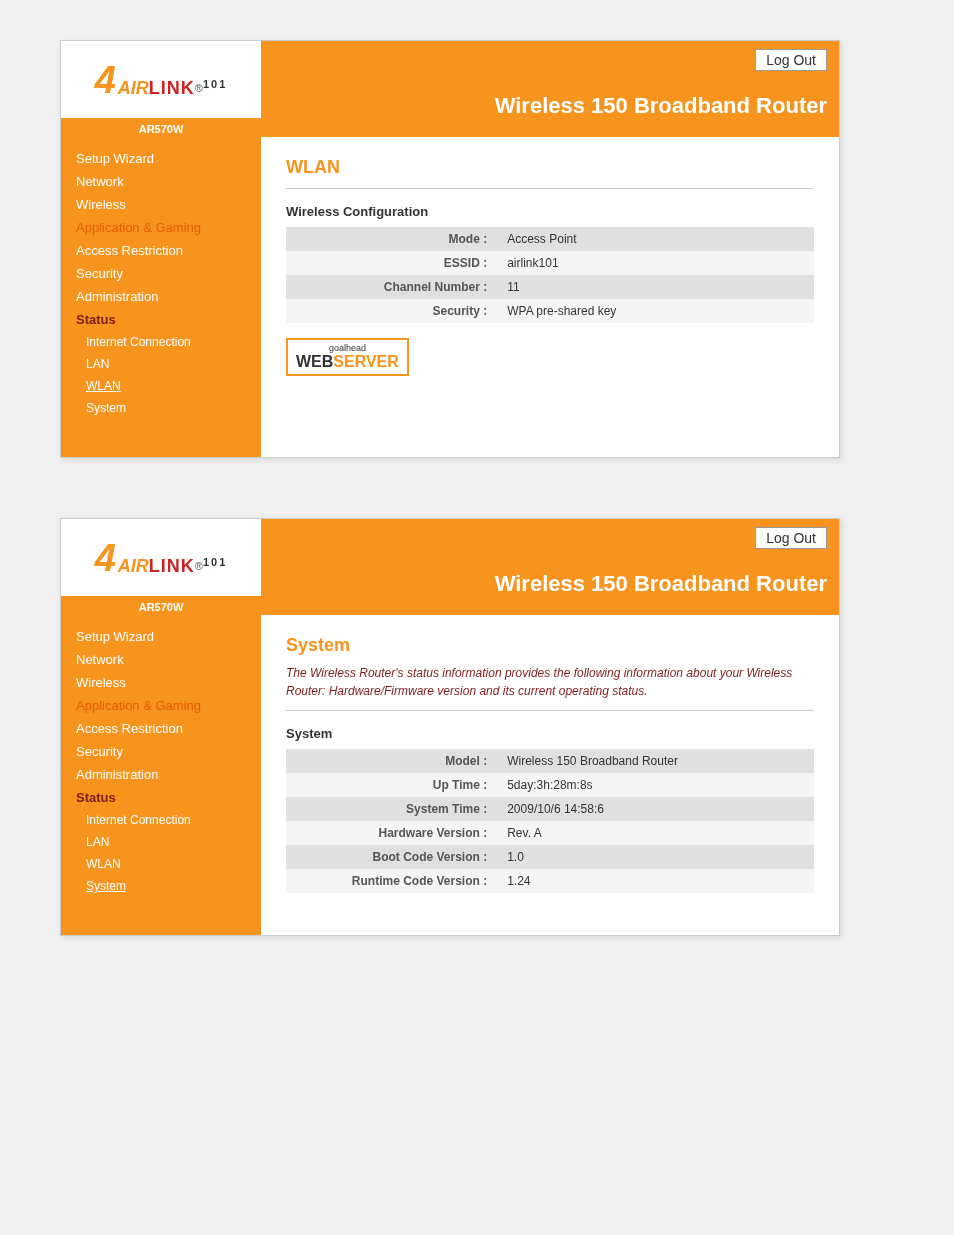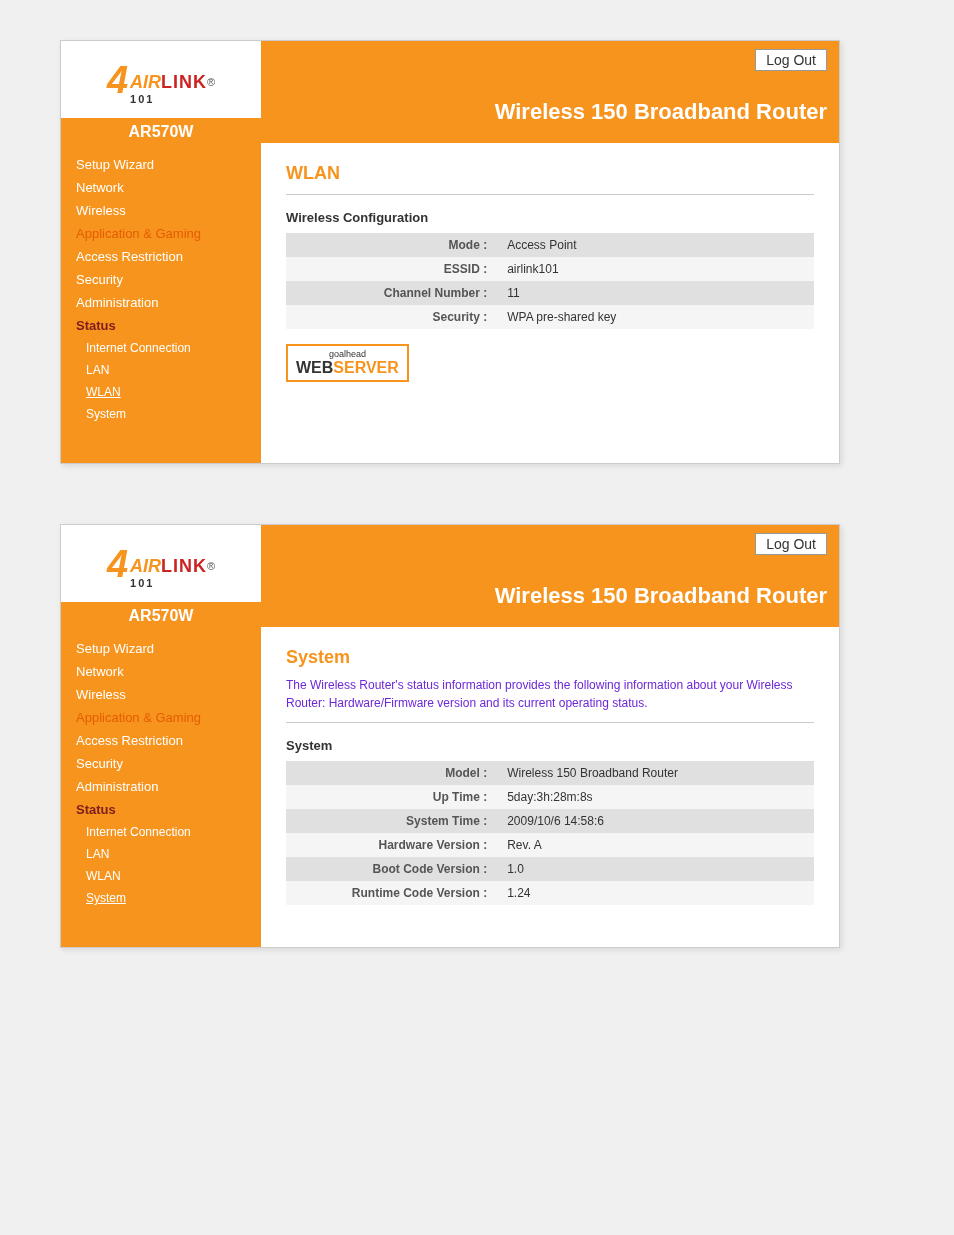--- a/index.html
+++ b/index.html
@@ -42,21 +42,21 @@
       display: flex;
       flex-direction: column;
       align-items: center;
       justify-content: center;
       border-bottom: 3px solid #f7941d;
     }
 
     .model-label {
       background: #f7941d;
       color: #fff;
-      font-size: 16px;
+      font-size: 11px;
       font-weight: bold;
       text-align: center;
       padding: 2px 0;
       width: 200px;
     }
 
     .header-right {
       flex: 1;
       display: flex;
       flex-direction: column;
@@ -201,43 +201,43 @@
 
     .webserver-badge .server-text {
       font-size: 16px;
       font-weight: bold;
       color: #f7941d;
     }
 
     
     .description-text {
       font-size: 12px;
-      color: #6d28d9;
+      color: #7f1d1d;
       line-height: 1.5;
       margin-bottom: 2px;
+      font-style: italic;
     }
 
     
     .airlink-logo {
       display: flex;
       align-items: center;
       gap: 2px;
     }
 
     .logo-4 {
       font-size: 38px;
       font-weight: 900;
       color: #f7941d;
       line-height: 1;
       font-style: italic;
     }
 
     .logo-right {
       display: flex;
-      flex-direction: column;
       align-items: flex-start;
       margin-top: 17px;
     }
   </style>
 </head>
 <body>
 
 <div class="page-wrapper">
 
   <div class="router-panel">

